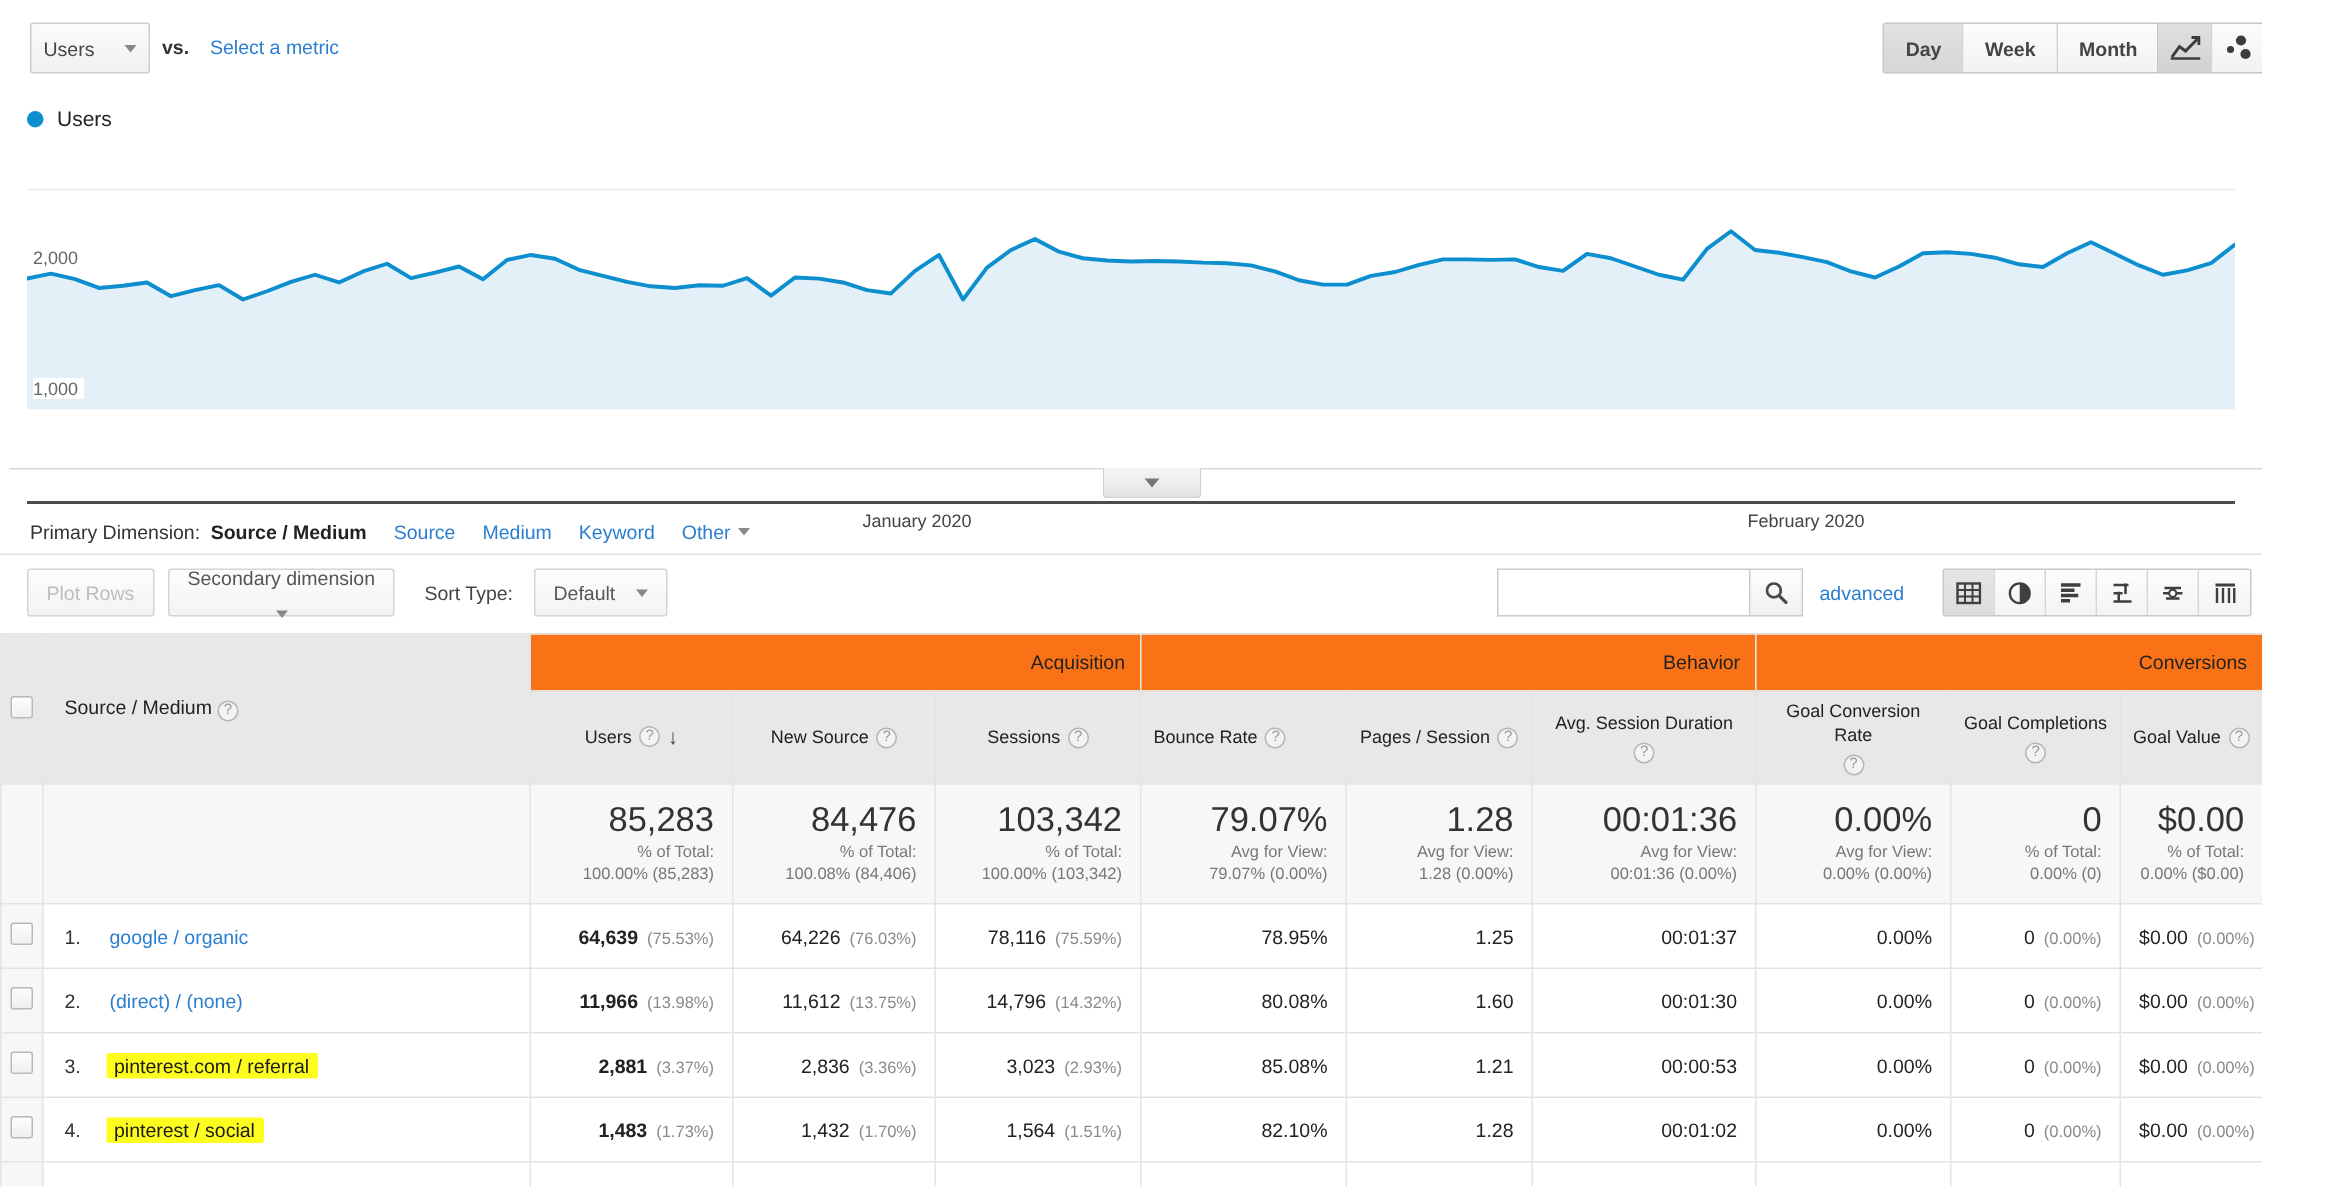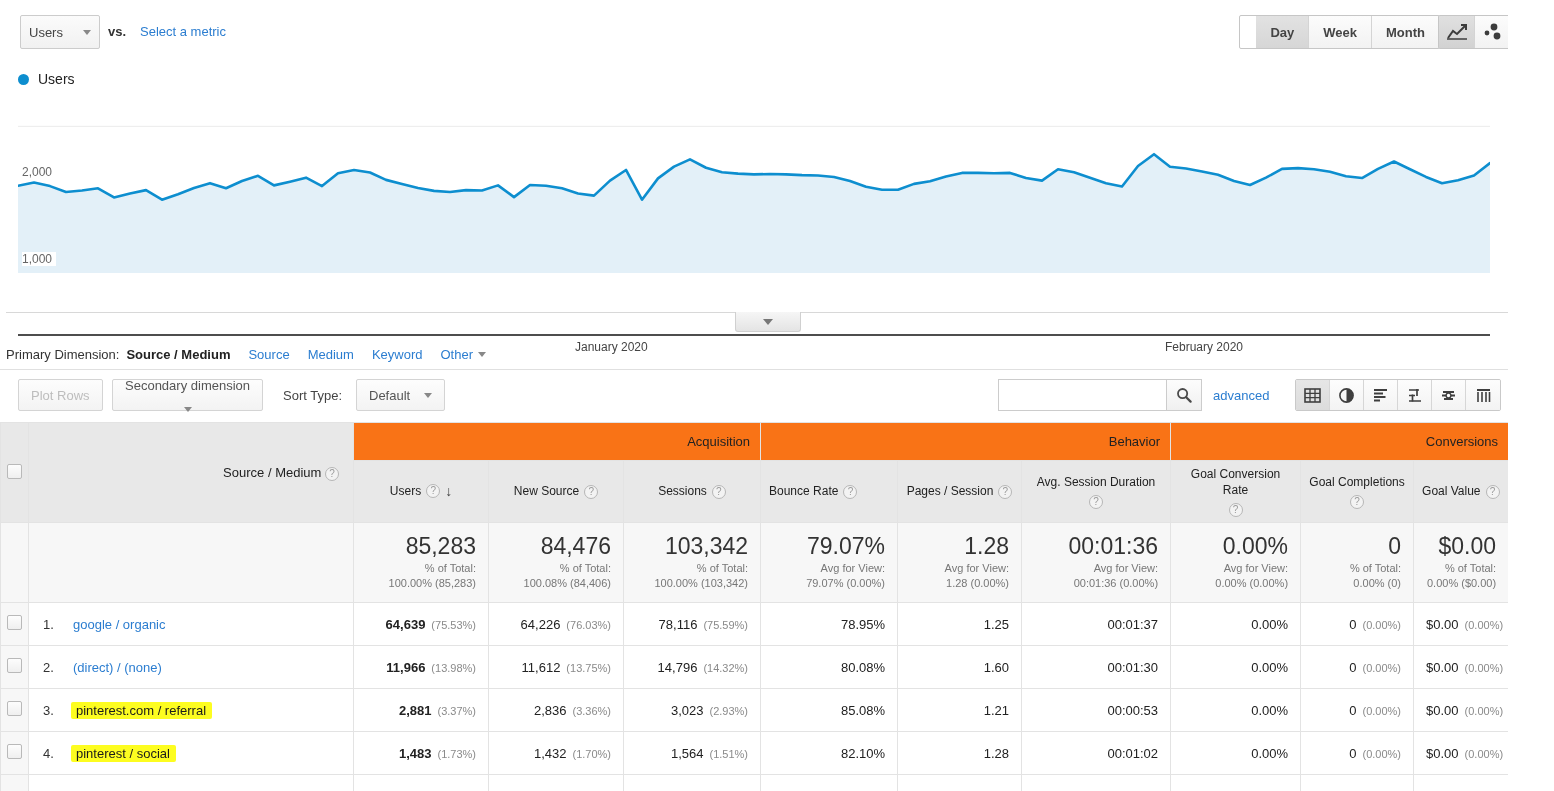--- a/index.html
+++ b/index.html
@@ -38,21 +38,21 @@
     font-size: 13px; font-weight: bold; color: #333;
   }
   .select-metric-link {
     position: absolute; left: 140px; top: 24px;
     font-size: 13px; color: #2b7dd0; cursor: pointer;
   }
 
   .seg-group {
     position: absolute; right: 114px; top: 15px;
     display: flex; height: 34px;
-    border: 1px solid #c6c6c6; border-radius: 2px; overflow: hidden; padding-left: 16px;
+    border: 1px solid #c6c6c6; border-radius: 2px; overflow: hidden;
   }
   .seg-btn {
     padding: 0 14px; height: 100%;
     display: flex; align-items: center; justify-content: center;
     font-size: 13px; font-weight: bold; color: #444;
     background: linear-gradient(#fcfcfc,#f2f2f2);
     border-right: 1px solid #d4d4d4; cursor: pointer;
   }
   .seg-btn:last-child { border-right: none; }
   .seg-btn.active { background: linear-gradient(#e2e2e2,#d6d6d6); }
@@ -124,21 +124,21 @@
     width: 0; height: 0;
     border-left: 5px solid transparent;
     border-right: 5px solid transparent;
     border-top: 6px solid #777;
   }
 
   
   .primary-dim {
     position: relative;
     height: 30px;
-    padding-left: 6px;
+    padding-left: 20px;
     display: flex; align-items: center; gap: 0;
     font-size: 13px;
     border-bottom: 1px solid #e0e0e0;
   }
   .pd-label { color: #333; margin-right: 7px; }
   .pd-active { font-weight: bold; color: #222; margin-right: 18px; position: relative; }
   .pd-active::after {
     content: ""; position: absolute;
     left: 50%; margin-left: -6px; top: 24px;
     width: 0; height: 0;
@@ -242,21 +242,21 @@
   .sort-arrow { color: #444; font-size: 14px; }
   .cb-cell { width: 28px; background: #e8e8e8; text-align: center; }
   .cb {
     width: 15px; height: 15px; display: inline-block;
     border: 1px solid #b9b9b9; border-radius: 2px;
     background: linear-gradient(#fdfdfd,#efefef);
     cursor: pointer;
   }
   .sm-head {
     background: #e8e8e8;
-    text-align: right; padding: 0 14px;
+    text-align: left; padding: 0 14px;
     font-size: 13px; font-weight: normal;
   }
   .sm-head .ch-inner { justify-content: flex-start; }
 
   
   tr.totals td {
     background: #f7f7f7;
     height: 80px; padding: 8px 12px;
     text-align: right; vertical-align: middle;
   }

